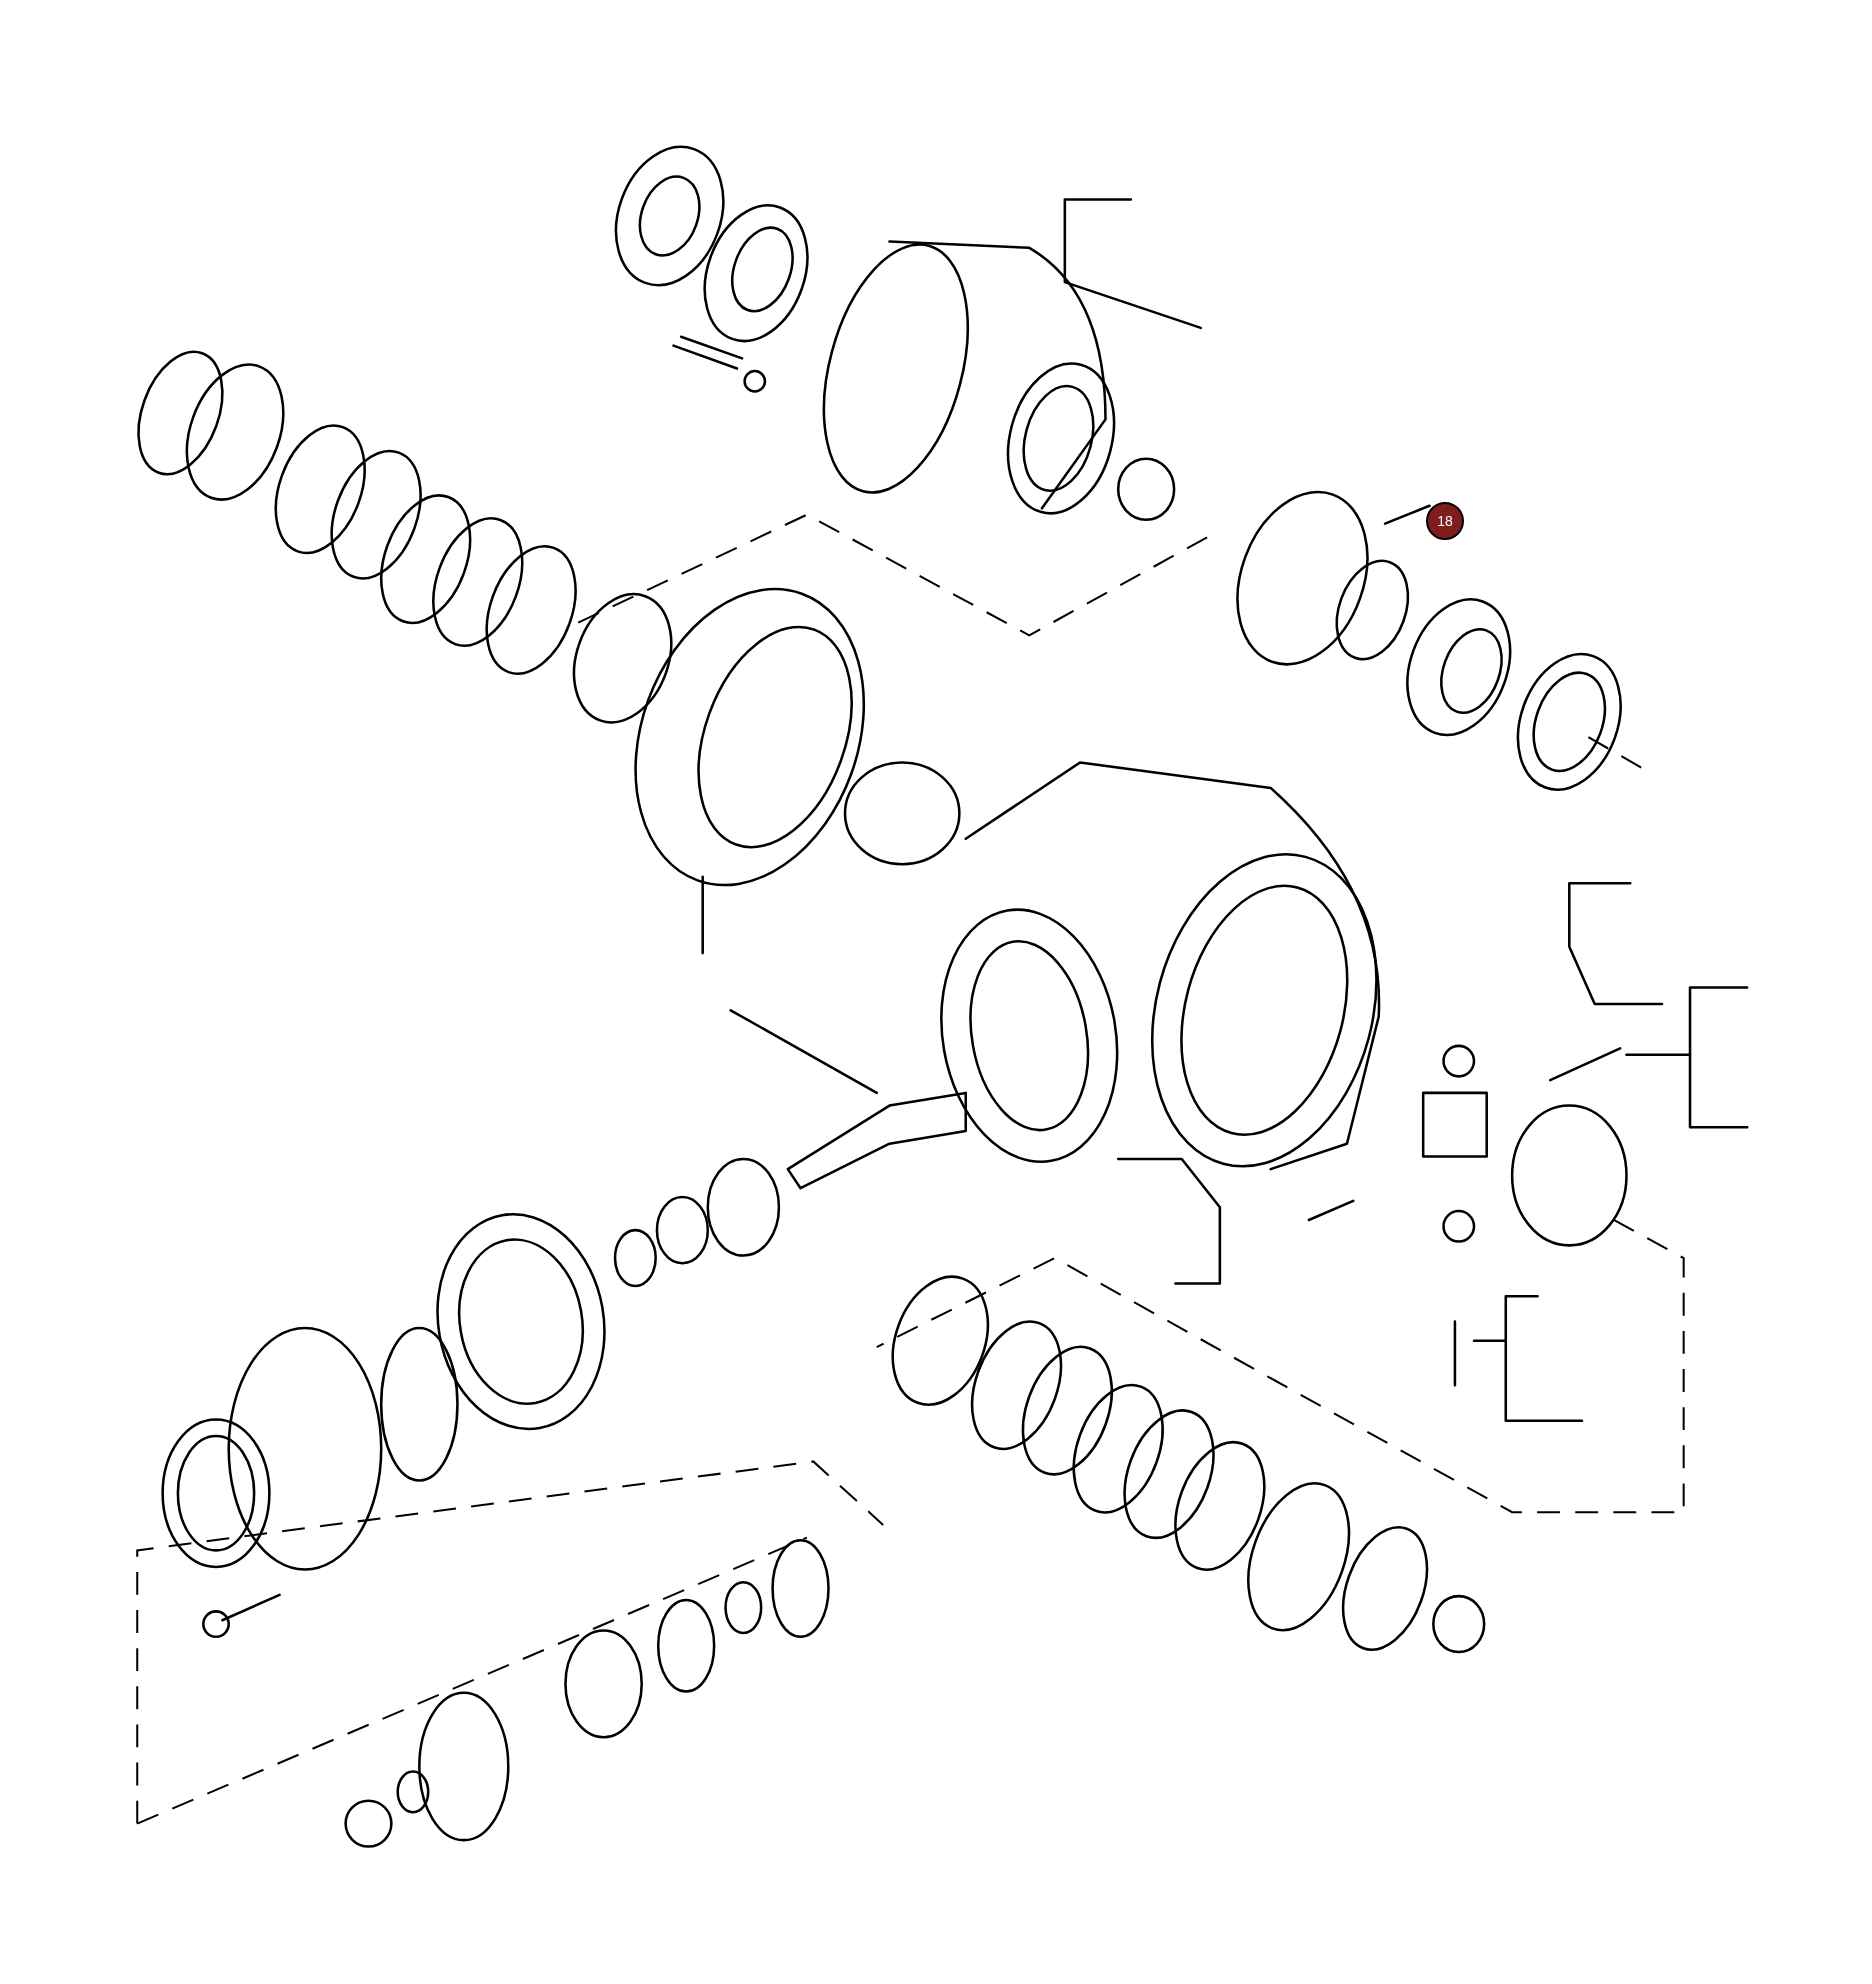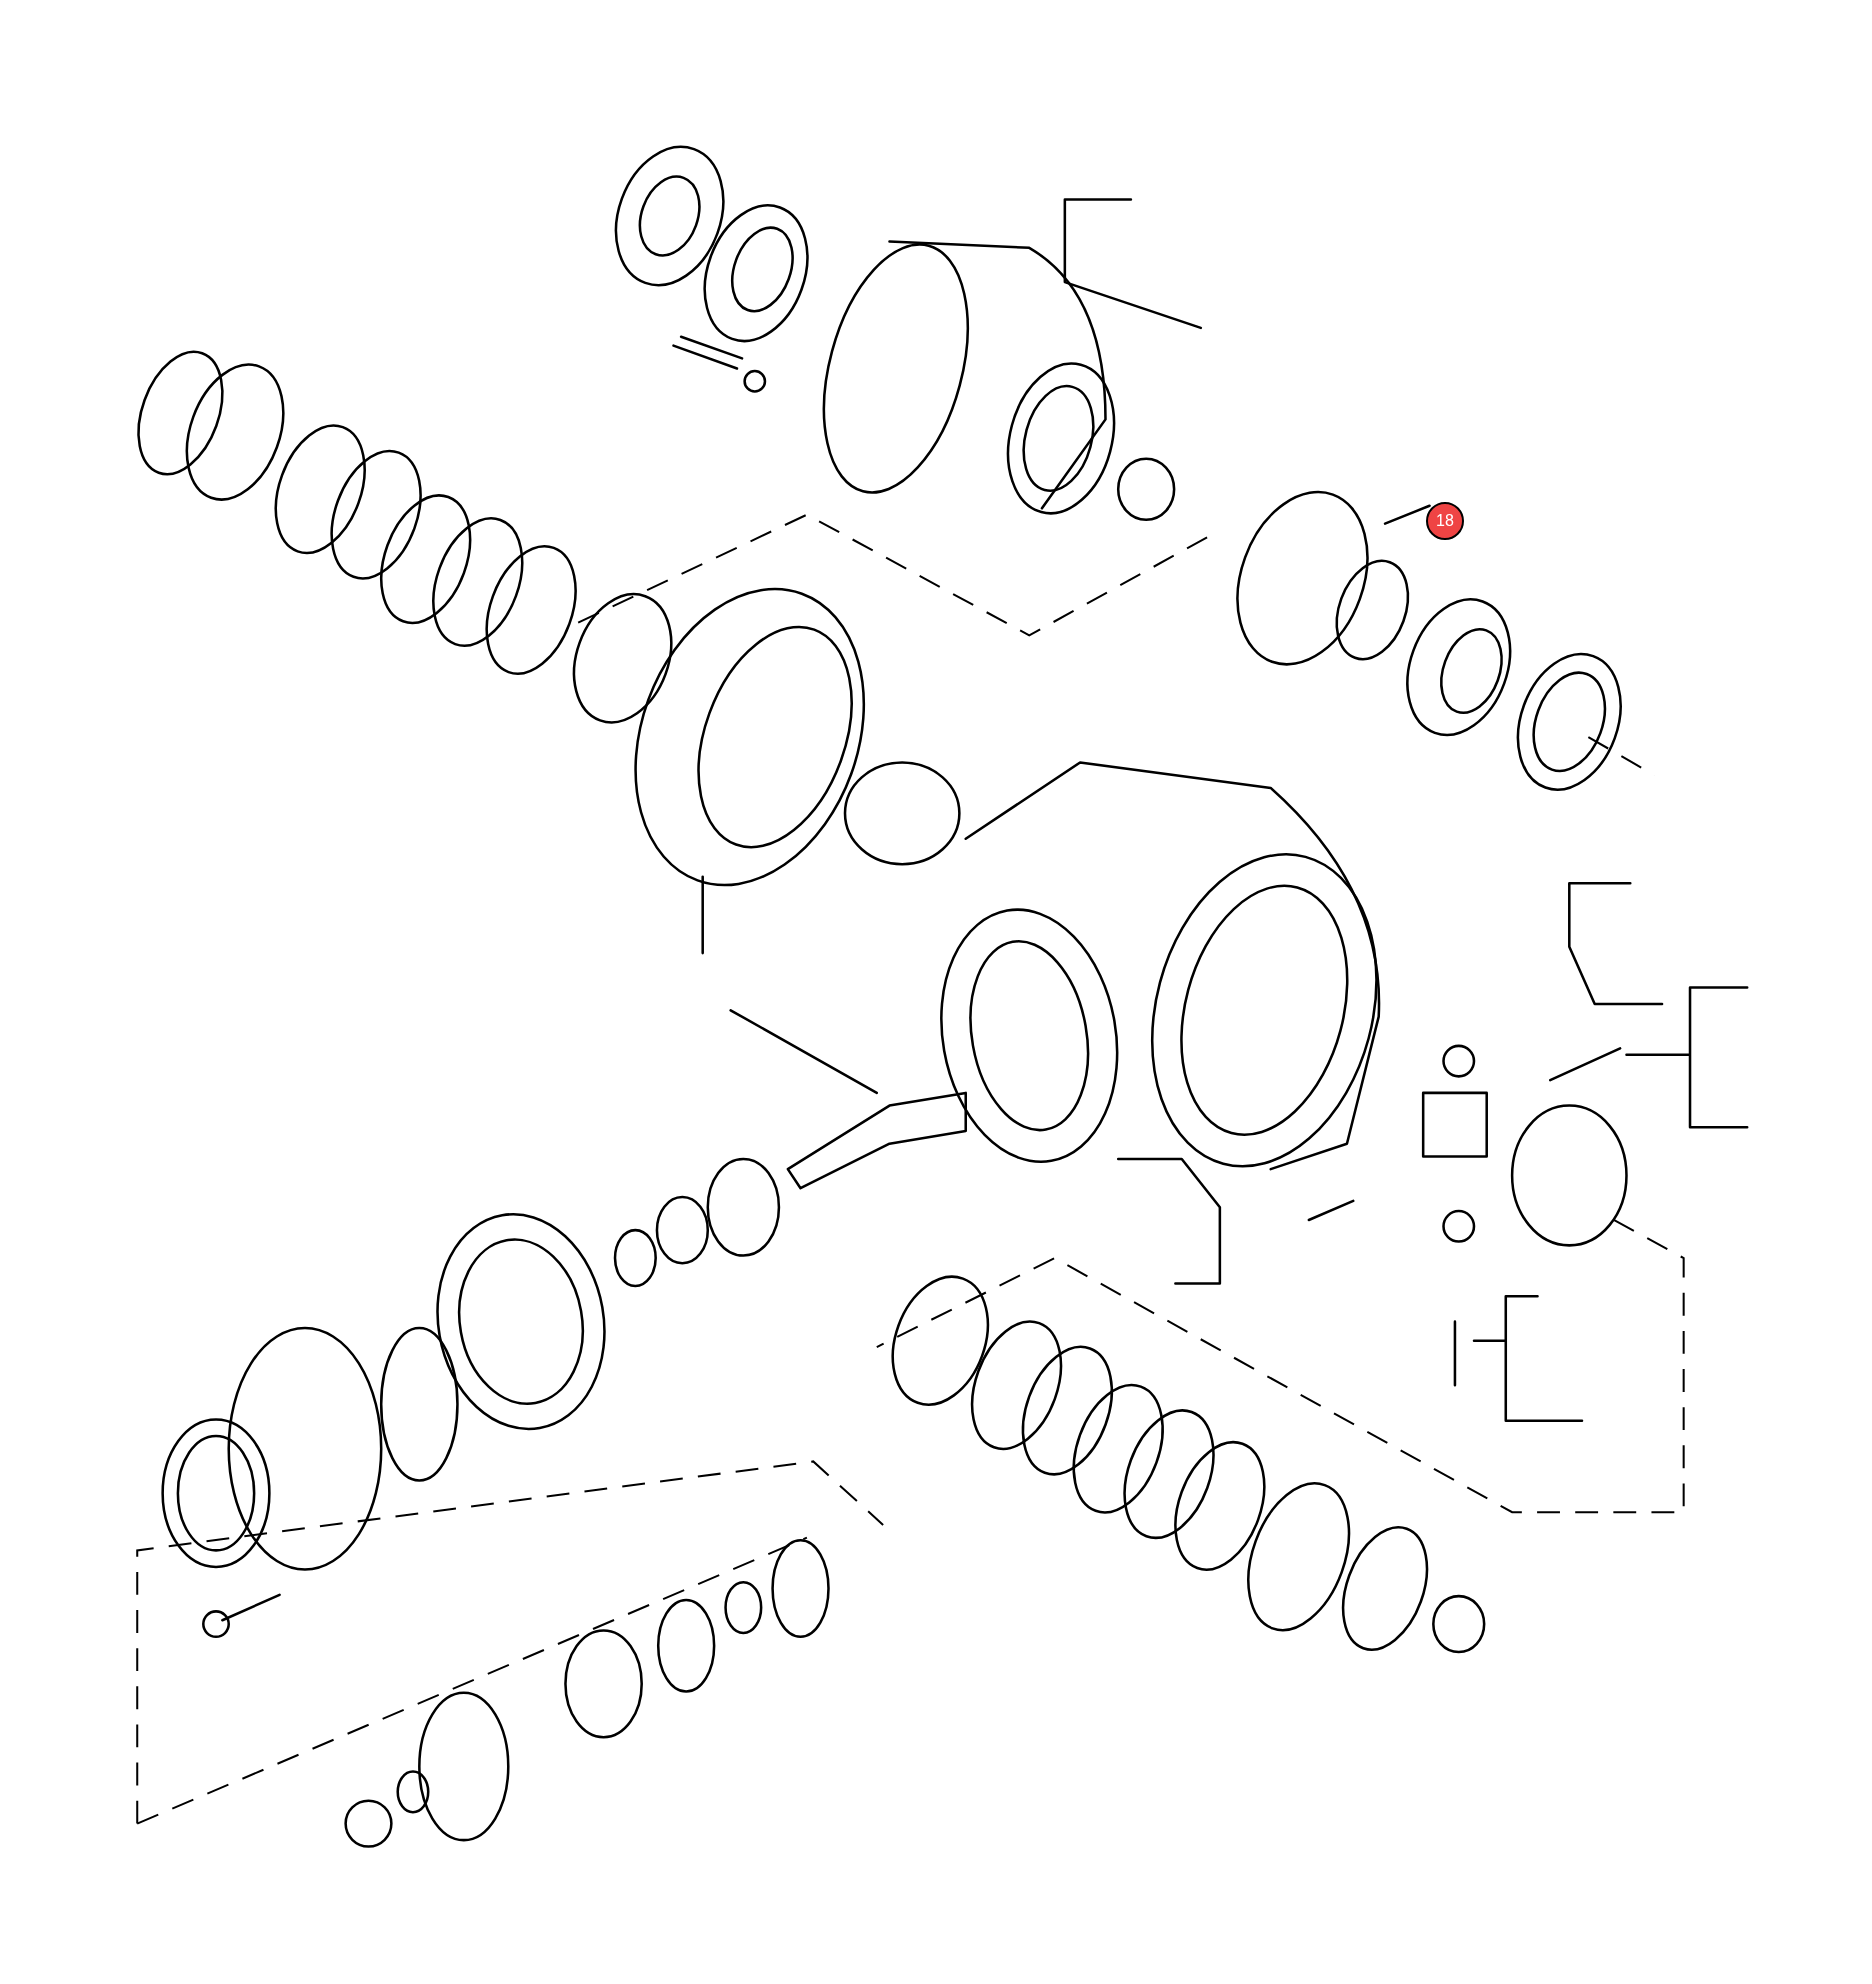--- a/index.html
+++ b/index.html
@@ -1,22 +1,22 @@
 <!DOCTYPE html>
 <html style="font-size:14px"><head>
 <meta charset="utf-8">
 <style>
   html,body{margin:0;padding:0;background:#ffffff;}
   body{width:1873px;height:1985px;overflow:hidden;position:relative;font-family:"Liberation Sans",sans-serif;}
   #diagram{position:absolute;left:0;top:0;width:1873px;height:1985px;}
   .ln{fill:none;stroke:#000;stroke-width:2;stroke-linecap:round;stroke-linejoin:round;}
   .dash{fill:none;stroke:#000;stroke-width:1.6;stroke-dasharray:18 12;}
   .badge{position:absolute;left:1426px;top:502px;width:38px;height:38px;border-radius:50%;
-    background:#ef4444;border:2.6px solid #000;box-sizing:border-box;color:#fff;
-    font-size:16px;display:flex;align-items:center;justify-content:center;cursor:pointer;text-align:center;}
+    background:#7f1d1d;border:2.6px solid #000;box-sizing:border-box;color:#fff;
+    font-size:14px;display:flex;align-items:center;justify-content:center;cursor:pointer;text-align:center;}
 </style>
 </head>
 <body>
 
 <svg id="diagram" viewBox="0 0 1474 1562" preserveAspectRatio="none" xmlns="http://www.w3.org/2000/svg">
 
   <g>
     <ellipse class="ln" cx="527" cy="170" rx="40" ry="56" transform="rotate(20 527 170)"></ellipse>
     <ellipse class="ln" cx="527" cy="170" rx="22" ry="32" transform="rotate(20 527 170)"></ellipse>
   </g>

